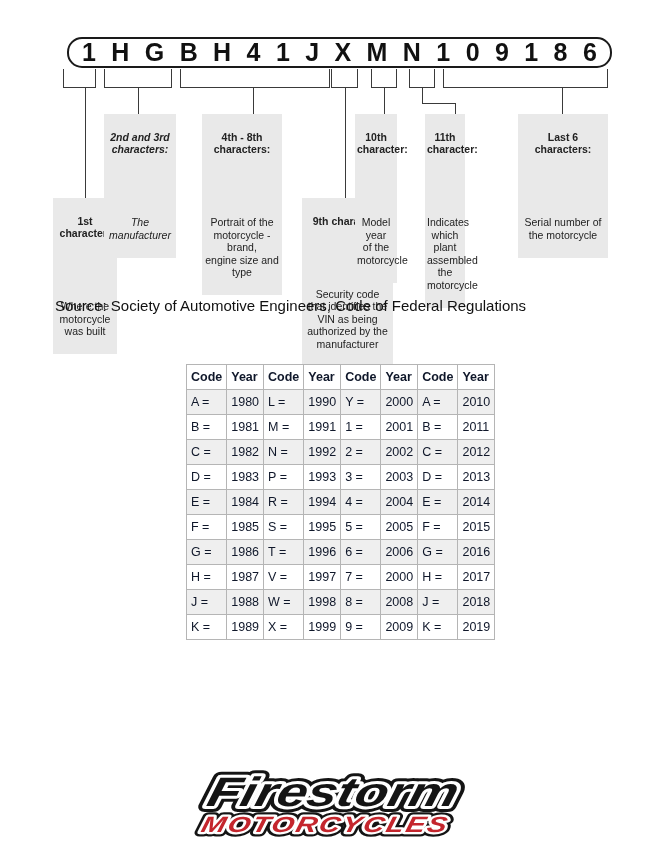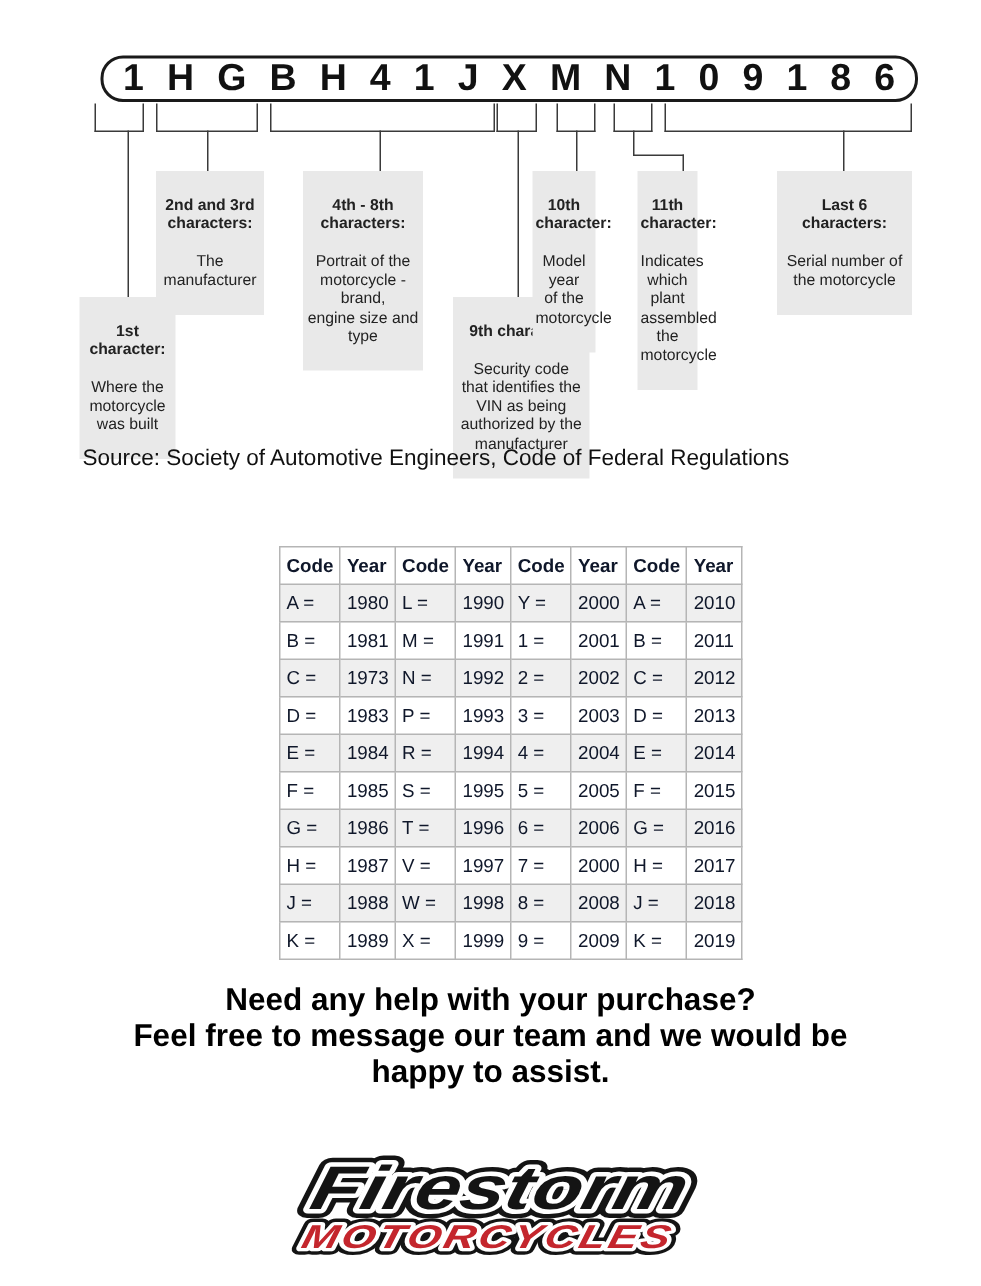--- a/index.html
+++ b/index.html
@@ -15,23 +15,23 @@
   
   .bracket{position:absolute;top:69px;height:19px;border-left:1px solid #3a3a3a;
     border-right:1px solid #3a3a3a;border-bottom:1px solid #3a3a3a;box-sizing:border-box;}
   .line{position:absolute;background:#3a3a3a;}
 
   
   .callout{position:absolute;background:#e9e9e9;text-align:center;
     font-size:10.5px;line-height:12.5px;padding:4px 2px;box-sizing:border-box;
     white-space:pre-line;color:#222;}
   .callout .c-title{font-weight:bold;white-space:pre-line;}
-  .callout .c-body{white-space:pre-line;}
+  .callout .c-body{white-space:pre-line;margin-top:48px;}
   #c1{left:53px;top:198px;width:64px;min-height:68px;}
-  #c2{left:104px;top:114px;width:72px;min-height:53px;}
+  #c2{left:104px;top:114px;width:72px;min-height:53px;font-style:italic;}
   #c3{left:202px;top:114px;width:80px;min-height:63px;}
   #c9{left:302px;top:198px;width:91px;min-height:82px;}
   #c10{left:355px;top:114px;width:42px;min-height:66px;}
   #c11{left:425px;top:114px;width:40px;min-height:93px;}
   #c12{left:518px;top:114px;width:90px;min-height:56px;}
 
   .source-note{position:absolute;left:55px;top:297px;font-size:15px;color:#111;}
 
   
   table.year-table{position:absolute;left:186px;top:364px;border-collapse:collapse;
@@ -176,21 +176,21 @@
           <td class="year">1981</td>
           <td class="code">M =</td>
           <td class="year">1991</td>
           <td class="code">1 =</td>
           <td class="year">2001</td>
           <td class="code">B =</td>
           <td class="year">2011</td>
         </tr>
         <tr>
           <td class="code">C =</td>
-          <td class="year">1973</td>
+          <td class="year">1982</td>
           <td class="code">N =</td>
           <td class="year">1992</td>
           <td class="code">2 =</td>
           <td class="year">2002</td>
           <td class="code">C =</td>
           <td class="year">2012</td>
         </tr>
         <tr>
           <td class="code">D =</td>
           <td class="year">1983</td>
@@ -257,25 +257,20 @@
           <td class="code">X =</td>
           <td class="year">1999</td>
           <td class="code">9 =</td>
           <td class="year">2009</td>
           <td class="code">K =</td>
           <td class="year">2019</td>
         </tr>
       </tbody>
   </table>
 
-  <div class="help-text">
-    <div>Need any help with your purchase?</div>
-    <div>Feel free to message our team and we would be</div>
-    <div>happy to assist.</div>
-  </div>
 
   <svg class="logo" viewBox="0 0 400 84" xmlns="http://www.w3.org/2000/svg">
     <g transform="translate(14,0) skewX(-14)">
 
       <text transform="translate(196,40) scale(1.32 1)" text-anchor="middle" font-family="Liberation Sans, sans-serif" font-size="41" font-weight="bold" font-style="italic" fill="none" stroke="#141414" stroke-width="12" stroke-linejoin="round">Firestorm</text>
       <text transform="translate(196,40) scale(1.32 1)" text-anchor="middle" font-family="Liberation Sans, sans-serif" font-size="41" font-weight="bold" font-style="italic" fill="#141414" stroke="#ffffff" stroke-width="6" stroke-linejoin="round" paint-order="stroke">Firestorm</text>
 
       <text transform="translate(196,66) scale(1.32 1)" text-anchor="middle" font-family="Liberation Sans, sans-serif" font-size="22" font-weight="bold" font-style="italic" letter-spacing="1.5" fill="none" stroke="#141414" stroke-width="9" stroke-linejoin="round">MOTORCYCLES</text>
       <text transform="translate(196,66) scale(1.32 1)" text-anchor="middle" font-family="Liberation Sans, sans-serif" font-size="22" font-weight="bold" font-style="italic" letter-spacing="1.5" fill="#c4262d" stroke="#ffffff" stroke-width="4.5" stroke-linejoin="round" paint-order="stroke">MOTORCYCLES</text>
     </g>

